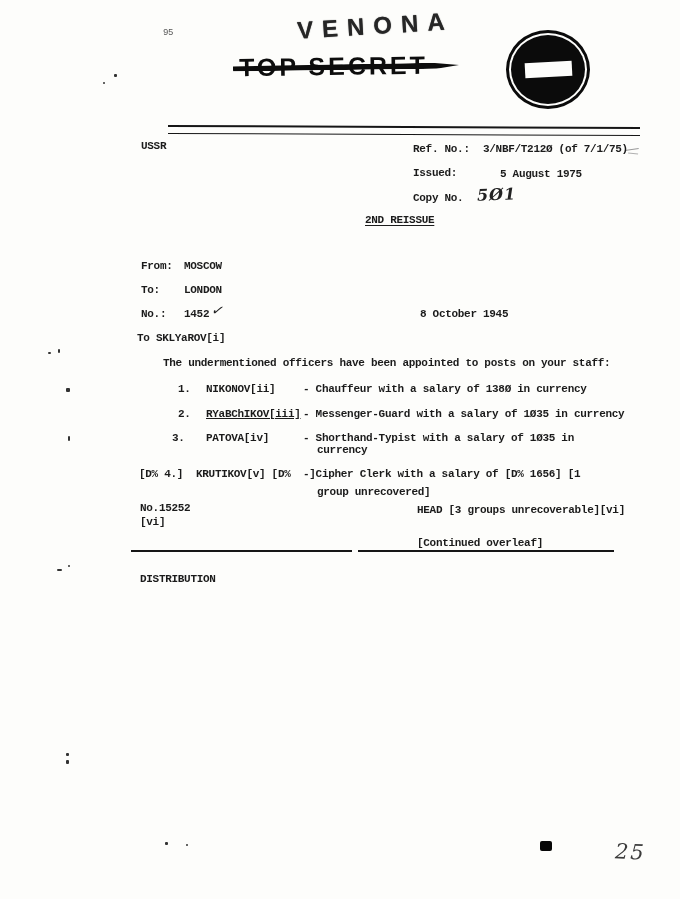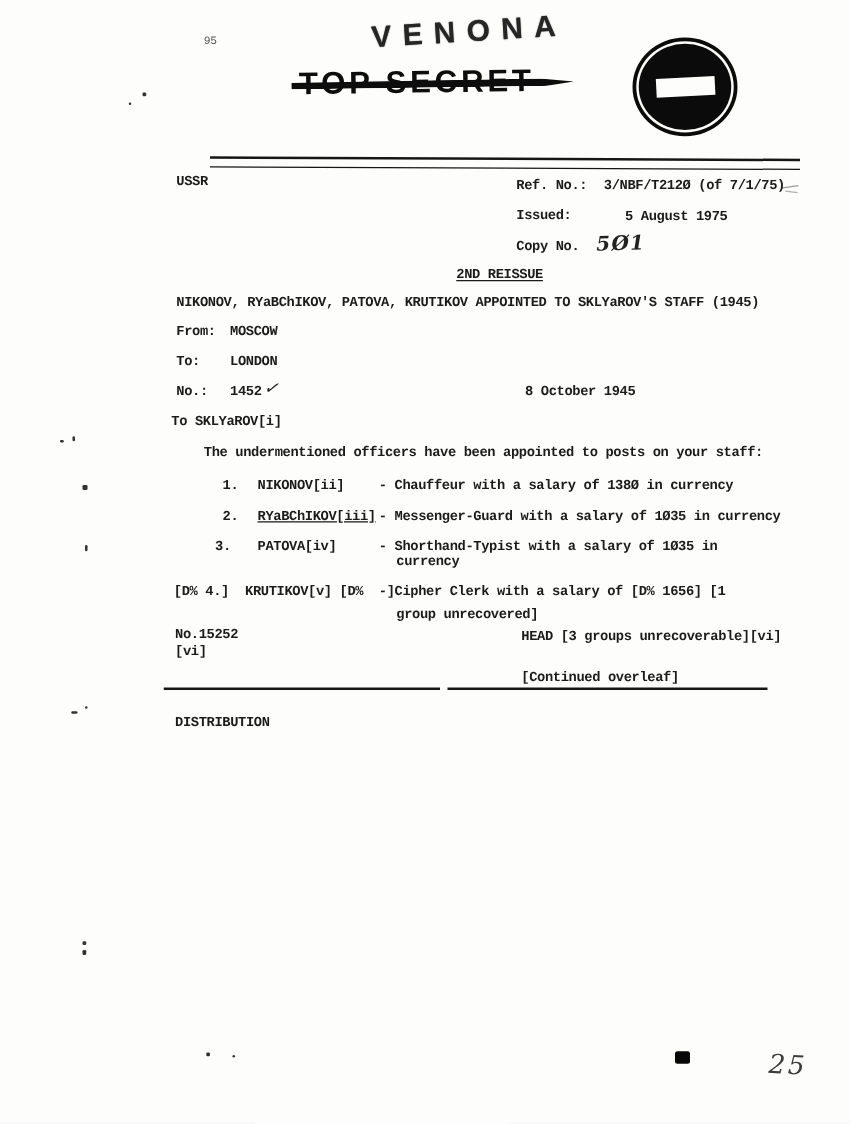--- a/index.html
+++ b/index.html
@@ -98,21 +98,20 @@
 
   <span class="t" style="left:141px;top:140px;">USSR</span>
   <span class="t" style="left:413px;top:143px;">Ref. No.:</span>
   <span class="t" style="left:483px;top:143px;">3/NBF/T212Ø (of 7/1/75)</span>
   <span class="t" style="left:413px;top:167px;">Issued:</span>
   <span class="t" style="left:500px;top:168px;">5 August 1975</span>
   <span class="t" style="left:413px;top:192px;">Copy No.</span>
   <span class="hand copyno">5Ø1</span>
 
   <span class="t underline" style="left:338px;top:214px;margin-left:27px;">2ND REISSUE</span>
-  <span class="t" style="left:141px;top:237px;">NIKONOV, RYaBChIKOV, PATOVA, KRUTIKOV APPOINTED TO SKLYaROV'S STAFF (1945)</span>
 
   <span class="t" style="left:141px;top:260px;">From:</span>
   <span class="t" style="left:184px;top:260px;">MOSCOW</span>
   <span class="t" style="left:141px;top:284px;">To:</span>
   <span class="t" style="left:184px;top:284px;">LONDON</span>
   <span class="t" style="left:141px;top:308px;">No.:</span>
   <span class="t" style="left:184px;top:308px;">1452</span>
   <span class="hand check">✓</span>
   <span class="t" style="left:420px;top:308px;">8 October 1945</span>
 

